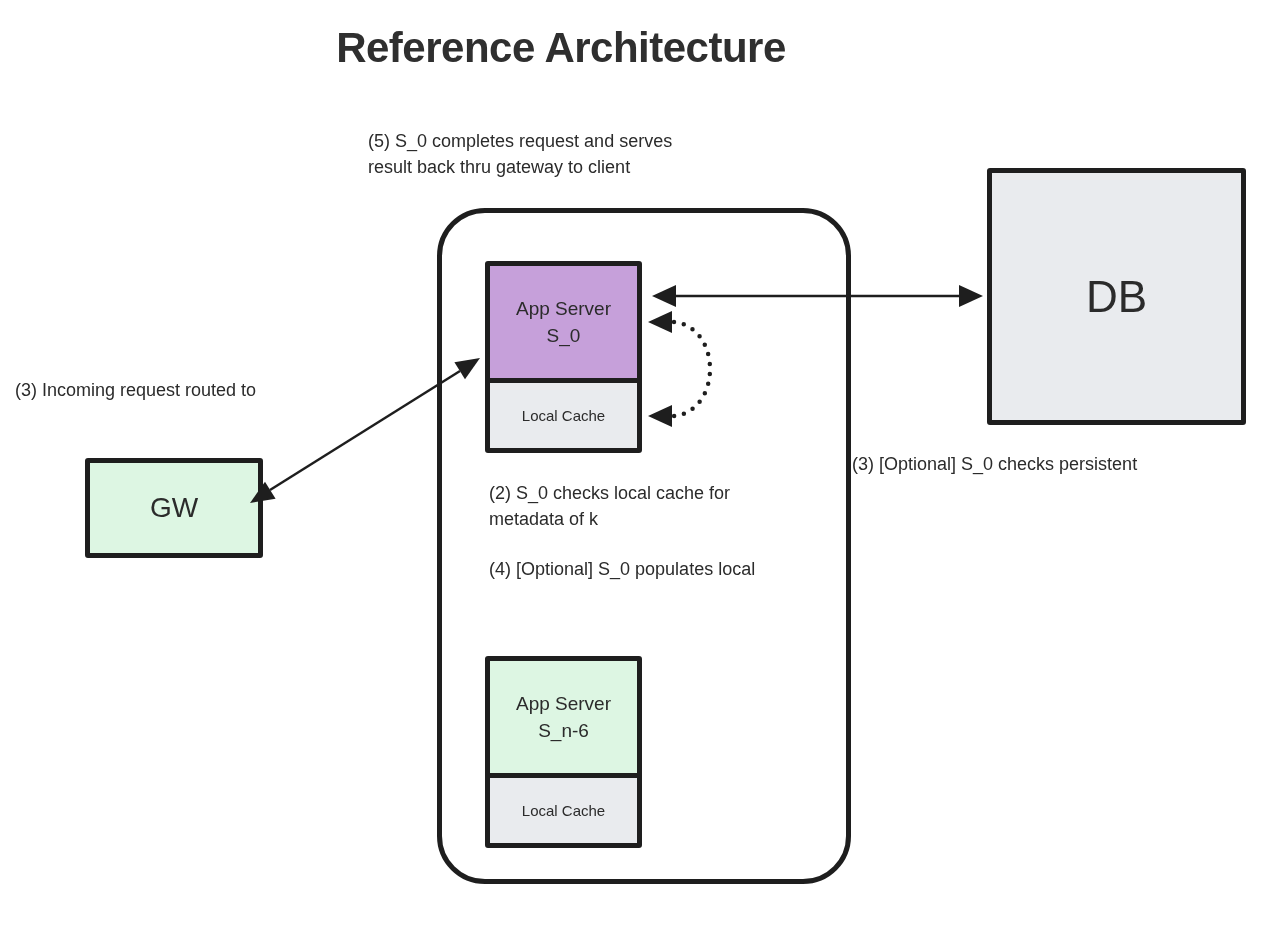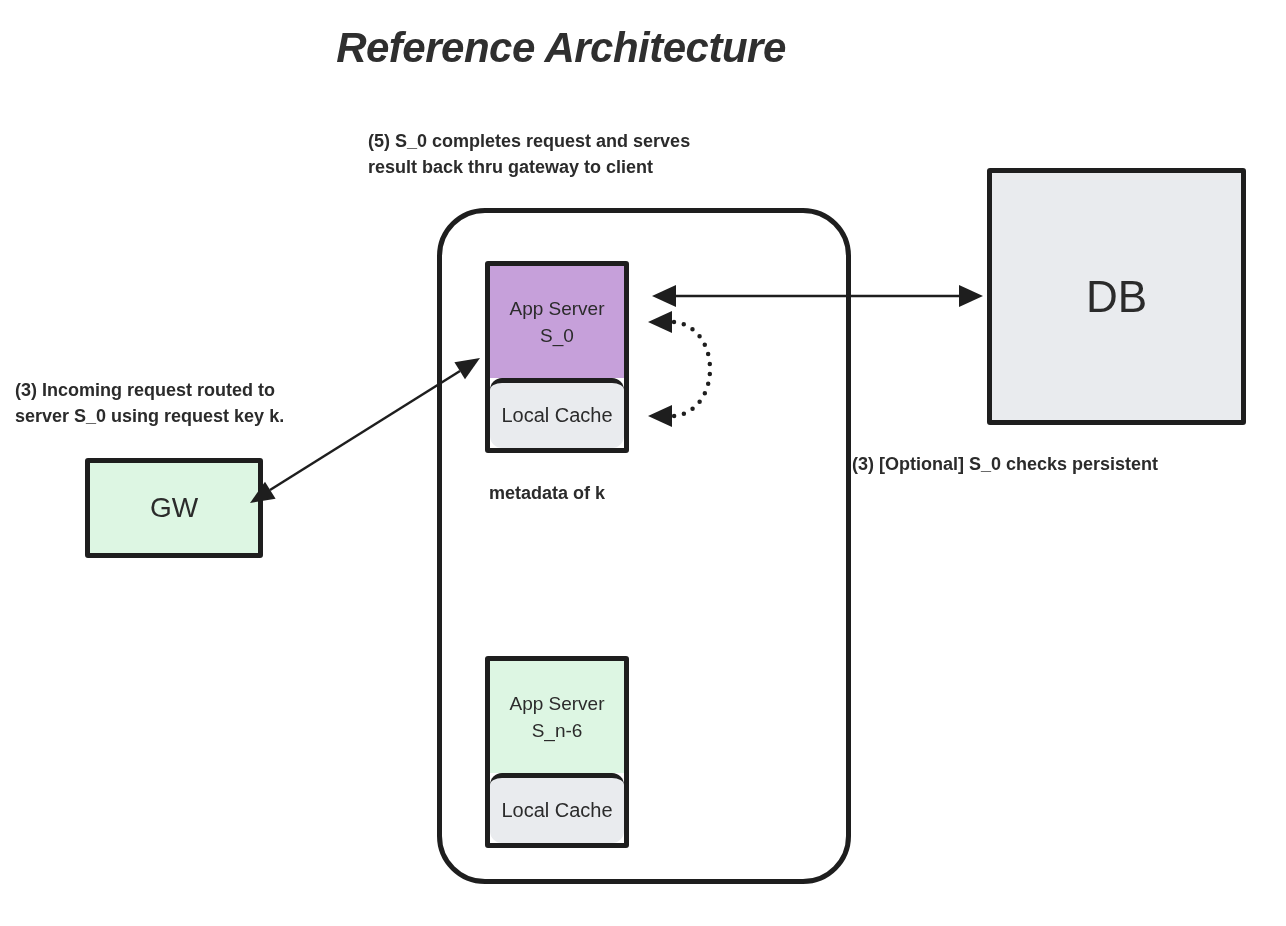--- a/index.html
+++ b/index.html
@@ -22,48 +22,47 @@
   .title {
     position: absolute;
     left: 0;
     top: 24px;
     width: 1122px;
     text-align: center;
     font-size: 42px;
     font-weight: 600;
     letter-spacing: -0.5px;
     color: #2f2f2f;
-    font-style: italic;
   }
   .note {
     position: absolute;
     font-size: 18px;
     line-height: 26px;
-    font-weight: 700;
+    font-weight: 400;
     color: var(--text);
     white-space: nowrap;
   }
   #note1 { left: 15px;  top: 377px; }
   #note2 { left: 489px; top: 480px; }
   #note3 { left: 852px; top: 451px; }
   #note4 { left: 489px; top: 556px; }
   #note5 { left: 368px; top: 128px; }
   .cluster {
     position: absolute;
     left: 437px;
     top: 208px;
     width: 414px;
     height: 676px;
     border: 5px solid var(--outline);
     border-radius: 48px;
     background: #ffffff;
   }
   .stack {
     position: absolute;
-    width: 144px;
+    width: 157px;
     height: 192px;
     border: 5px solid var(--outline);
     border-radius: 3px;
     display: flex;
     flex-direction: column;
     overflow: hidden;
   }
   #stack-s0  { left: 485px; top: 261px; }
   #stack-sn  { left: 485px; top: 656px; }
   .server-part {
@@ -79,22 +78,21 @@
   }
   .server-part.highlight { background: var(--server-highlight); }
   .server-part.normal    { background: var(--server-normal); }
   .cache-part {
     flex: 1;
     border-top: 5px solid var(--outline);
     background: var(--cache-fill);
     display: flex;
     align-items: center;
     justify-content: center;
-    font-size: 20px;
-    border-radius: 12px;
+    font-size: 15px;
   }
   .gw-box {
     position: absolute;
     left: 85px;
     top: 458px;
     width: 178px;
     height: 100px;
     background: var(--server-normal);
     border: 5px solid var(--outline);
     border-radius: 3px;
@@ -138,34 +136,35 @@
 
 <h1 class="title">Reference Architecture</h1>
 
 <div class="note" id="note5">
   <div>(5) S_0 completes request and serves</div>
   <div>result back thru gateway to client</div>
 </div>
 
 <div class="note" id="note1">
   <div>(3) Incoming request routed to</div>
-  <div>server S_0 using request key k.</div>
 </div>
 
 <div class="note" id="note3">
   <div>(3) [Optional] S_0 checks persistent</div>
 </div>
 
 <div class="cluster"></div>
 
 <div class="note" id="note2">
+  <div>(2) S_0 checks local cache for</div>
   <div>metadata of k</div>
 </div>
 
 <div class="note" id="note4">
+  <div>(4) [Optional] S_0 populates local</div>
 </div>
 
 <div class="stack" id="stack-s0">
   <div class="server-part highlight">
     <div>App Server</div>
     <div>S_0</div>
   </div>
   <div class="cache-part">Local Cache</div>
 </div>
 

